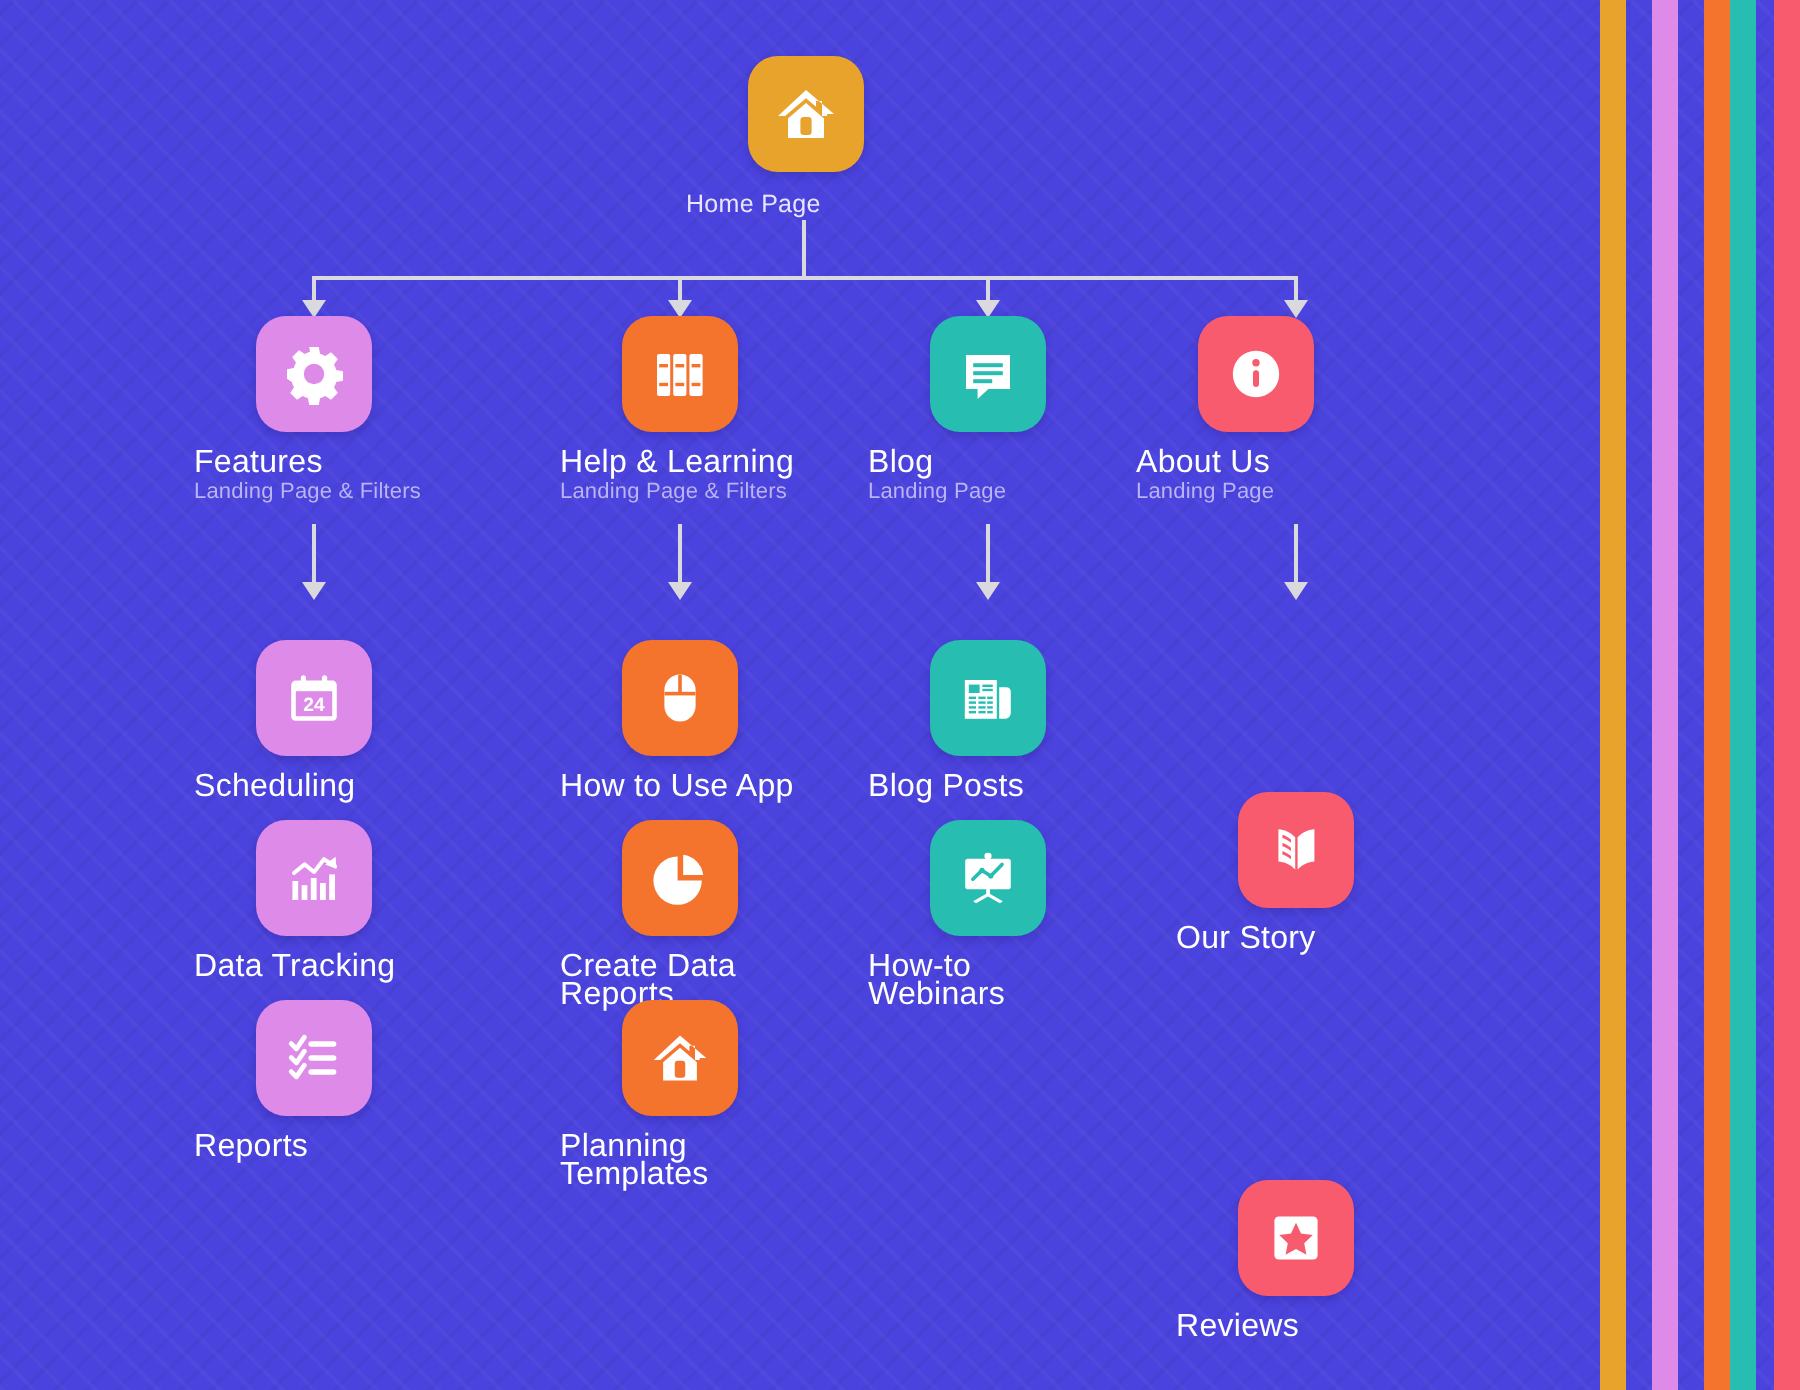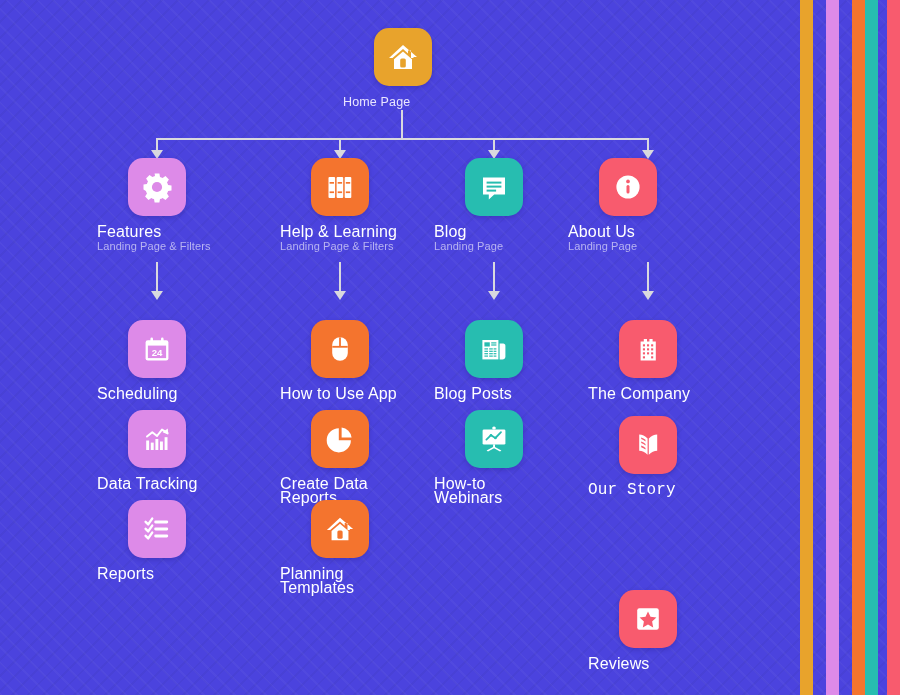--- a/index.html
+++ b/index.html
@@ -286,43 +286,22 @@
           <rect x="15.1" y="21.4" width="1.9" height="3.2" fill="#fff"></rect>
           <polygon points="16,23.4 23.4,27.6 22,28.6 16,25.2 10,28.6 8.6,27.6" fill="#fff"></polygon>
           <rect x="14.2" y="3.4" width="3.6" height="3.2" rx="1.6" fill="#fff"></rect>
         </svg>
       </span>
     </div>
     <div class="title" style="white-space:pre-line;">How-to
 Webinars</div>
   </div>
 
-  <div class="node" style="left:588px; top:320px;">
-    <div class="tile" style="background:#f85b6e;">
-      <span>
-        <svg width="32" height="32" viewBox="0 0 32 32">
-          <path fill="#fff" d="M8.6 8.4h3.2V5.9h3.2v2.5h2.4V5.9h3.2v2.5h3.2v19.2H8.6z"></path>
-          <rect x="10.9" y="11.3" width="2.1" height="2.1" fill="#f85b6e"></rect>
-          <rect x="15" y="11.3" width="2.1" height="2.1" fill="#f85b6e"></rect>
-          <rect x="19.1" y="11.3" width="2.1" height="2.1" fill="#f85b6e"></rect>
-          <rect x="10.9" y="15.3" width="2.1" height="2.1" fill="#f85b6e"></rect>
-          <rect x="15" y="15.3" width="2.1" height="2.1" fill="#f85b6e"></rect>
-          <rect x="19.1" y="15.3" width="2.1" height="2.1" fill="#f85b6e"></rect>
-          <rect x="10.9" y="19.3" width="2.1" height="2.1" fill="#f85b6e"></rect>
-          <rect x="15" y="19.3" width="2.1" height="2.1" fill="#f85b6e"></rect>
-          <rect x="19.1" y="19.3" width="2.1" height="2.1" fill="#f85b6e"></rect>
-          <rect x="10.9" y="23.3" width="2.1" height="2.1" fill="#f85b6e"></rect>
-          <rect x="19.1" y="23.3" width="2.1" height="2.1" fill="#f85b6e"></rect>
-        </svg>
-      </span>
-    </div>
-    <div class="title">The Company</div>
-  </div>
-
-  <div class="node" style="left:588px; top:416px;font-family:Liberation Mono, monospace;">
+
+  <div class="node" style="left:588px; top:396px;">
     <div class="tile" style="background:#f85b6e;">
       <span>
         <svg width="32" height="32" viewBox="0 0 32 32">
           <path fill="#fff" d="M15.6 9.6c-2.6-2.6-5.4-3.8-8.4-4v16.2c3 .2 5.8 1.4 8.4 4z"></path>
           <path fill="#fff" d="M16.8 9.6c2.6-2.6 5.4-3.8 8.4-4v16.2c-3 .2-5.8 1.4-8.4 4z"></path>
           <path fill="#f85b6e" d="M9.2 8.4c1.6.5 3 1.3 4.3 2.4v1.6c-1.3-1.1-2.7-1.9-4.3-2.4z"></path>
           <path fill="#f85b6e" d="M9.2 12.5c1.6.5 3 1.3 4.3 2.4v1.6c-1.3-1.1-2.7-1.9-4.3-2.4z"></path>
           <path fill="#f85b6e" d="M9.2 16.6c1.6.5 3 1.3 4.3 2.4v1.6c-1.3-1.1-2.7-1.9-4.3-2.4z"></path>
         </svg>
       </span>

